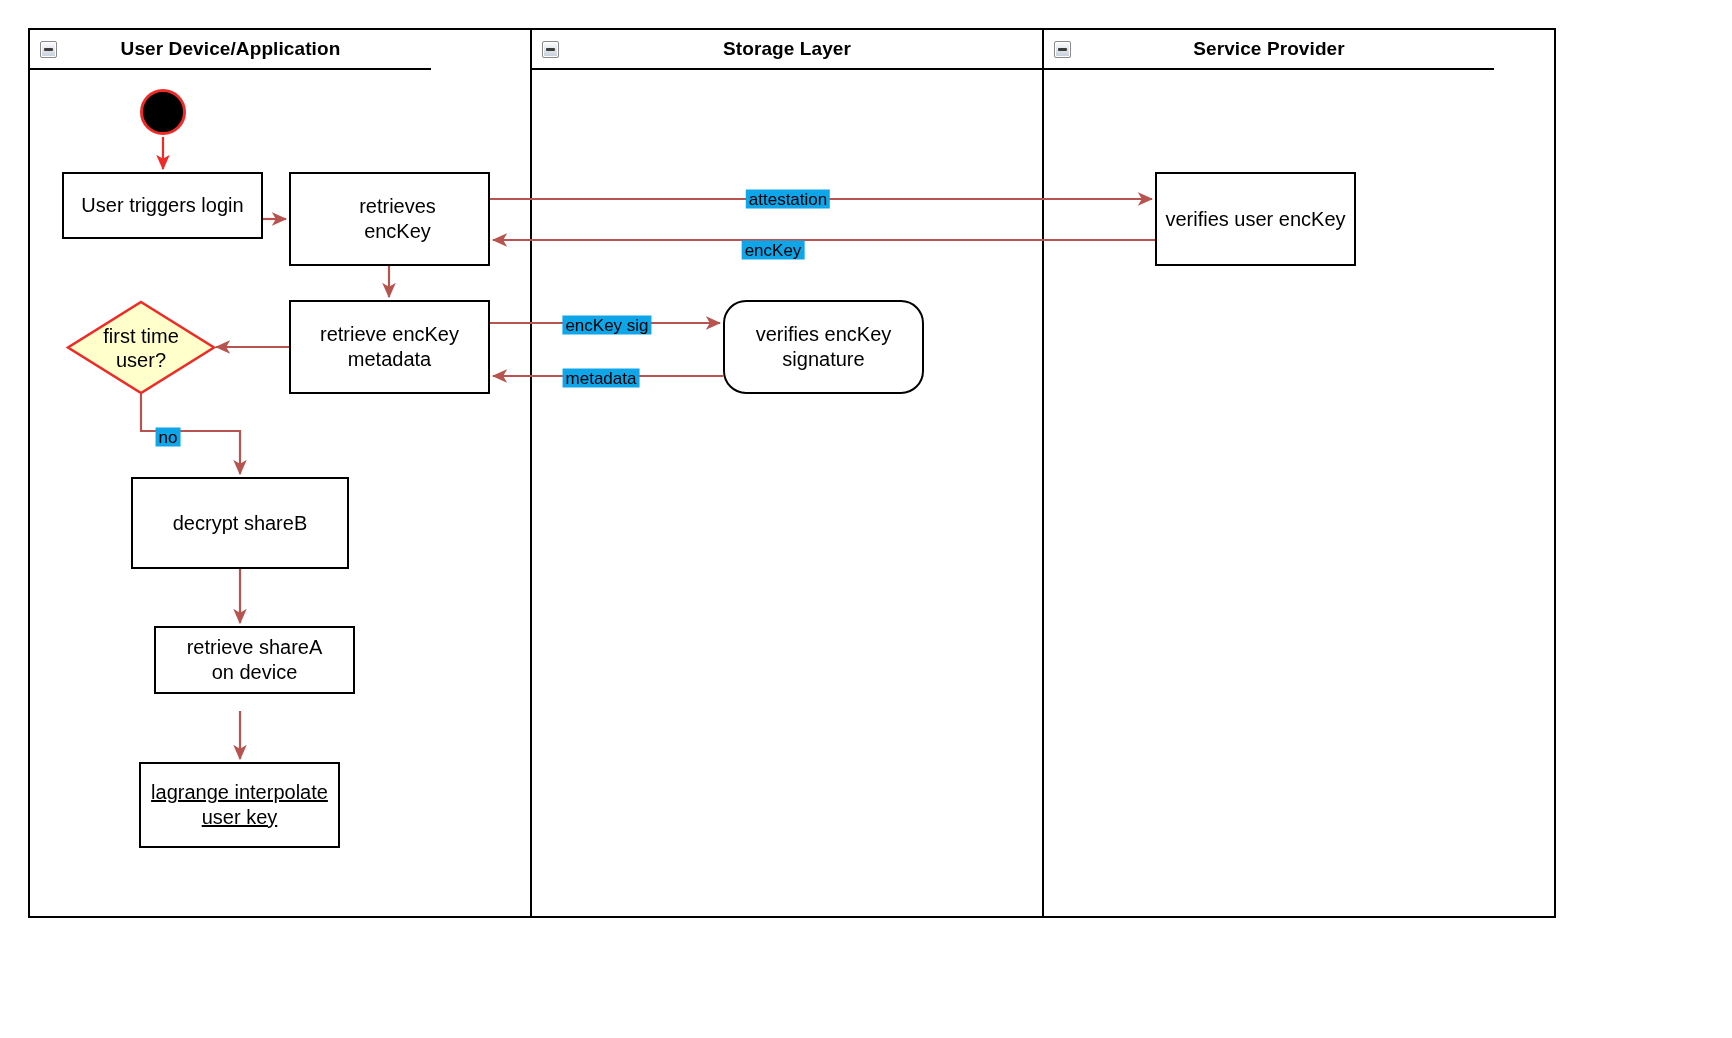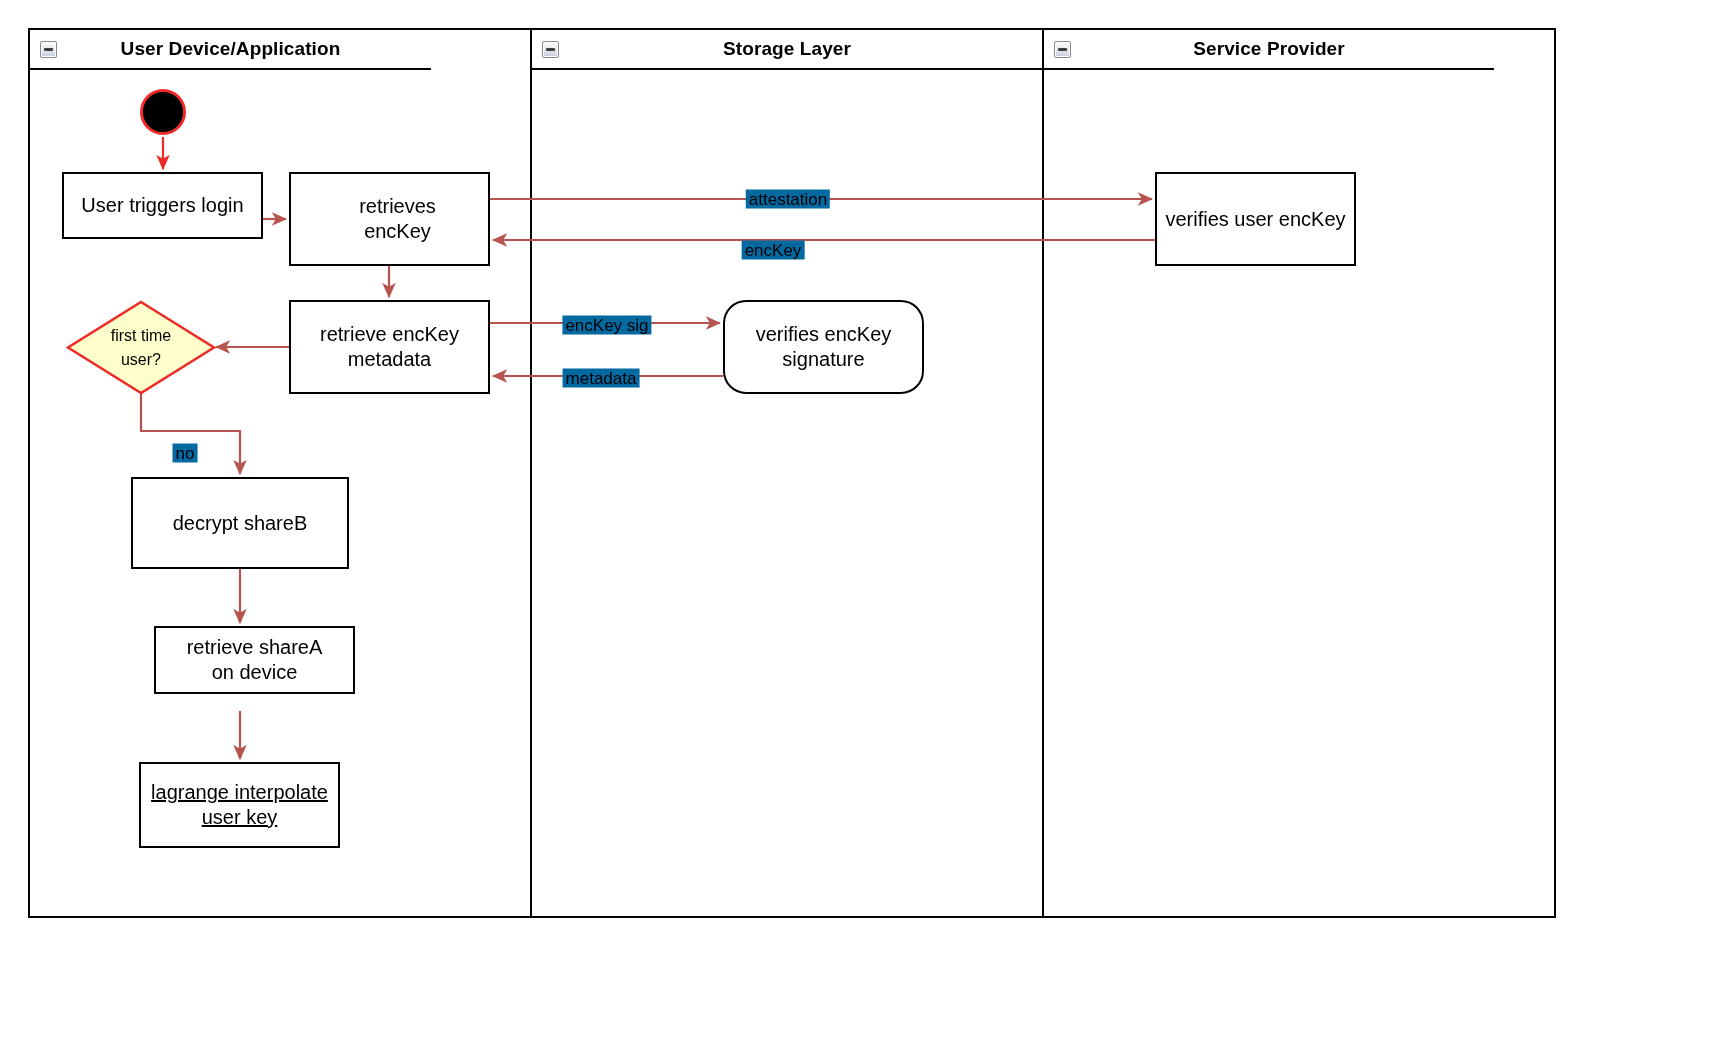--- a/index.html
+++ b/index.html
@@ -111,29 +111,29 @@
   .diamond .dtext {
     position: absolute;
     left: 0;
     top: 0;
     width: 100%;
     height: 100%;
     display: flex;
     align-items: center;
     justify-content: center;
     text-align: center;
-    font-size: 16px;
+    font-size: 20px;
     line-height: 24px;
     color: #000000;
     white-space: pre-line;
   }
   
   .edge-label {
     position: absolute;
-    background: #0369a1;
+    background: #0ea5e9;
     color: #000000;
     font-size: 17px;
     line-height: 19px;
     padding: 0 3px;
     white-space: nowrap;
     z-index: 5;
     transform: translate(-50%, -50%);
     text-align: center;
   }
   svg.edges {
@@ -261,15 +261,15 @@
   </div>
 
   <div class="node" style="left:1155px; top:172px; width:201px; height:94px;">
     <span>verifies user encKey</span>
   </div>
 
   <div class="edge-label" style="left:788px; top:199px;">attestation</div>
   <div class="edge-label" style="left:773px; top:250px;">encKey</div>
   <div class="edge-label" style="left:607px; top:325px;">encKey sig</div>
   <div class="edge-label" style="left:601px; top:378px;">metadata</div>
-  <div class="edge-label" style="left:168px; top:453px;margin-left:17px;">no</div>
+  <div class="edge-label" style="left:168px; top:437px;">no</div>
 
 </div>
 
 </body></html>

